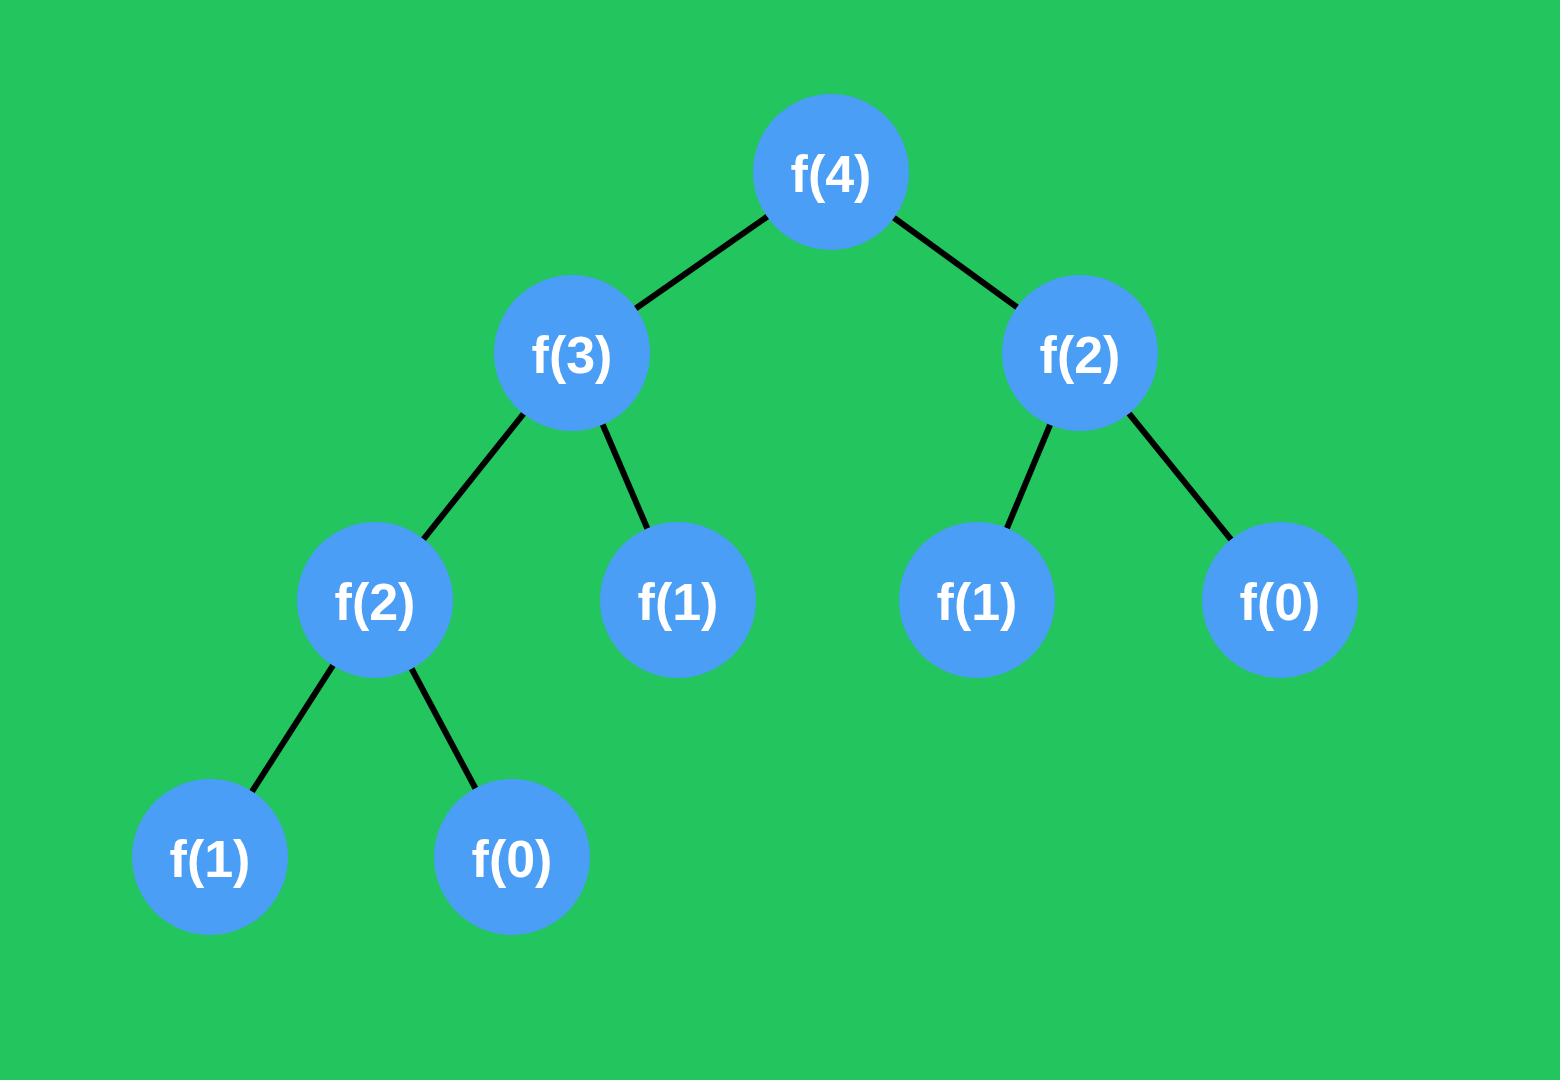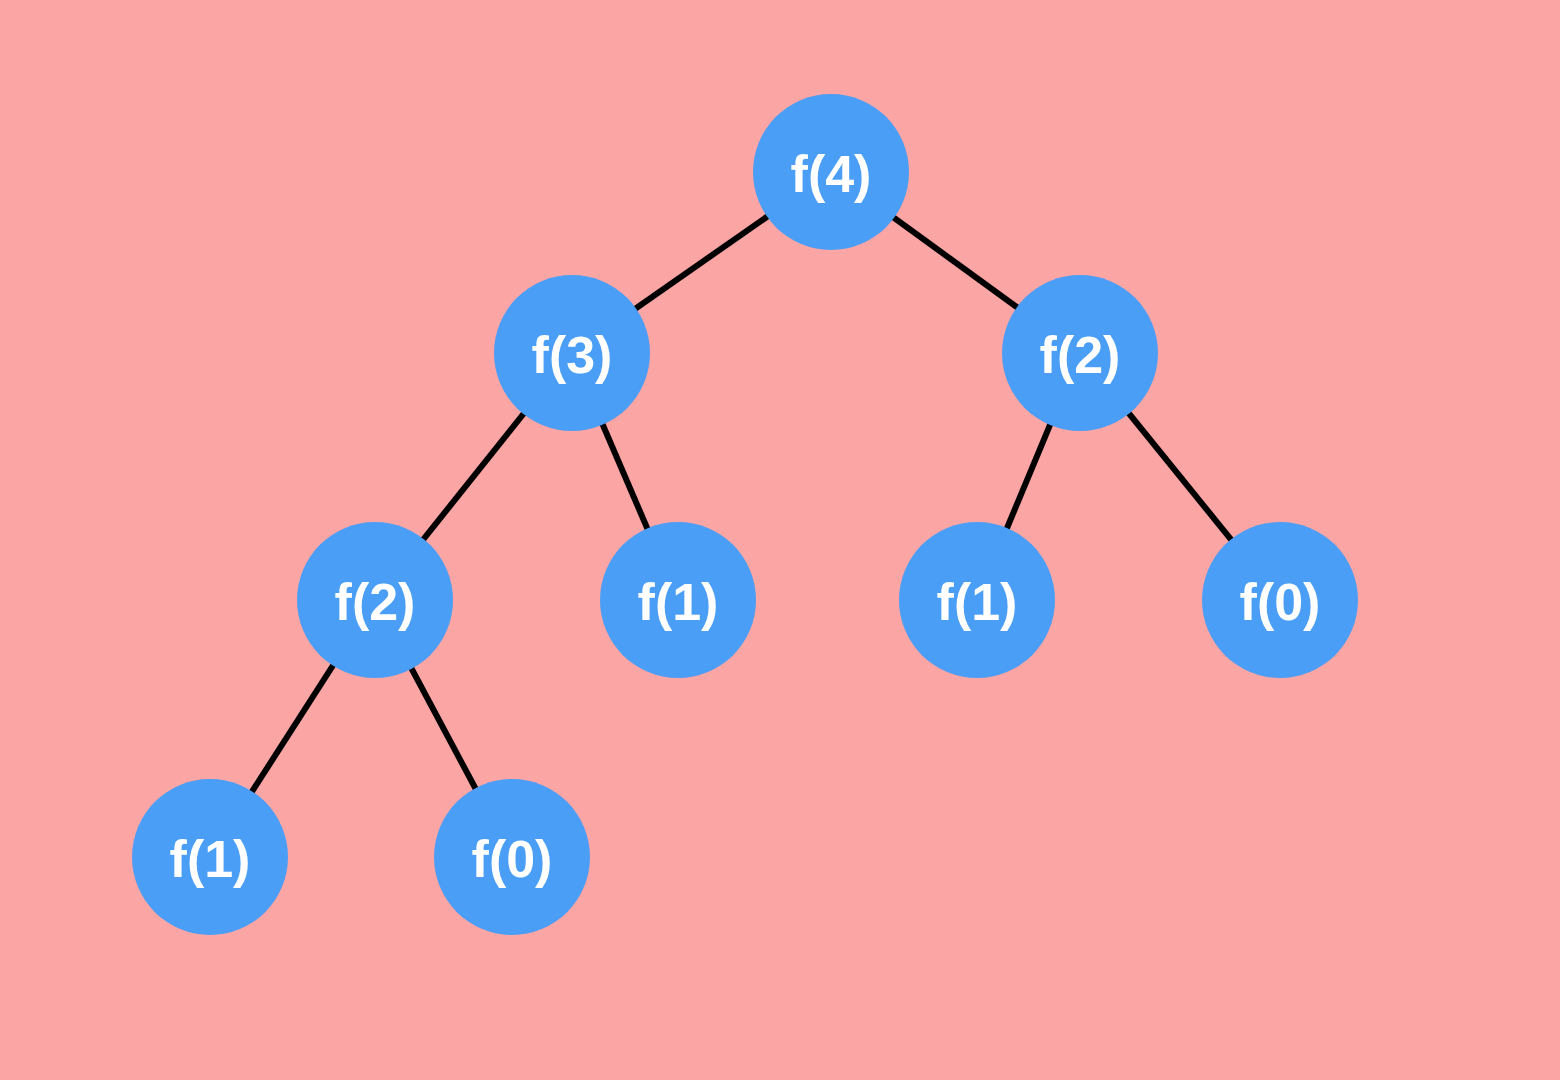--- a/index.html
+++ b/index.html
@@ -8,21 +8,21 @@
     padding: 0;
     background: #ffffff;
   }
   body {
     font-family: "Liberation Sans", "DejaVu Sans", sans-serif;
   }
   #canvas {
     position: relative;
     width: 1560px;
     height: 1080px;
-    background: #fca5a5;
+    background: #22c55e;
     overflow: hidden;
   }
   #tree-svg {
     position: absolute;
     left: 0;
     top: 0;
     width: 1560px;
     height: 1080px;
     display: block;
   }

